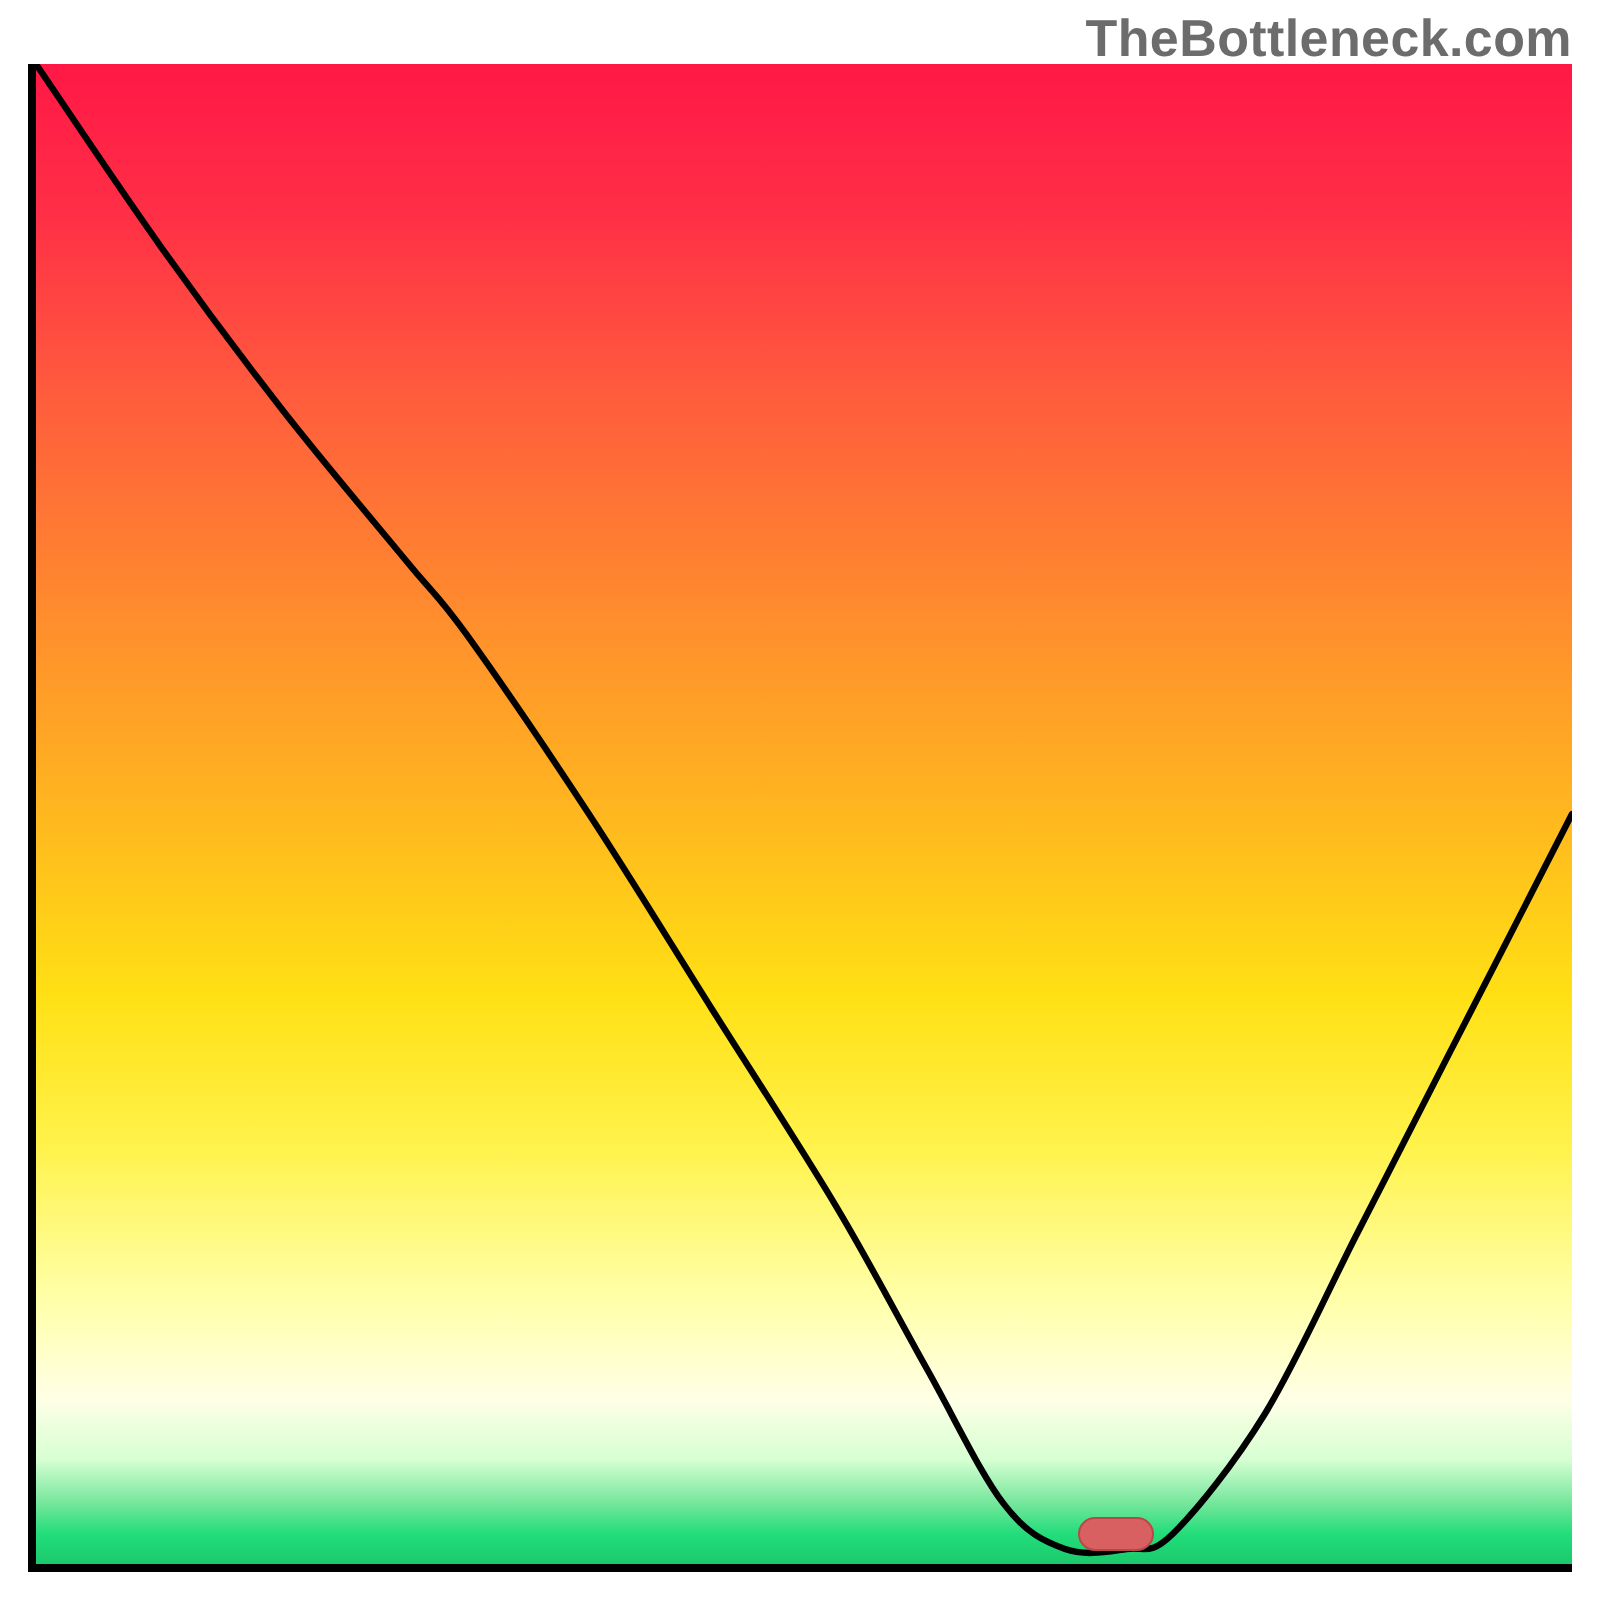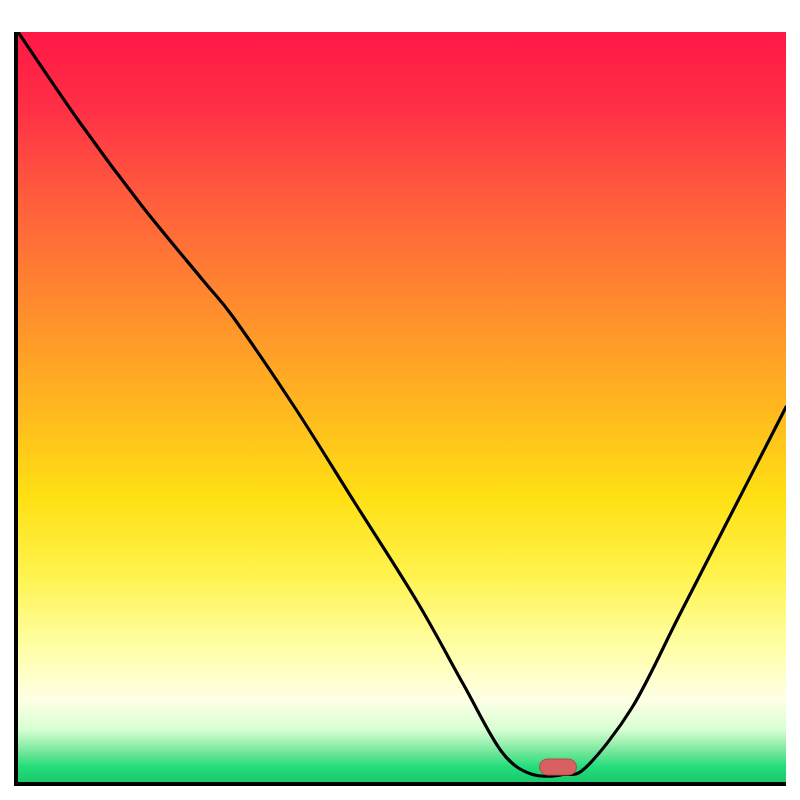--- a/index.html
+++ b/index.html
@@ -58,20 +58,21 @@
     background: #d86060;
     transform: translate(-50%, -50%);
     border: 1px solid #b84848;
   }
 </style>
 </head>
 <body>
 
 <div class="frame">
 
+  <div class="watermark">TheBottleneck.com</div>
 
   <div class="plot-area">
 
     <svg class="curve" viewBox="0 0 772 754" preserveAspectRatio="none">
       <path id="curve-path" fill="none" stroke="#000" stroke-width="3.2" stroke-linejoin="round" stroke-linecap="round" d="M 0.0 0.0 C 10.3 15.1, 41.2 61.6, 61.8 90.5 C 82.3 119.4, 102.9 147.0, 123.5 173.4 C 144.1 199.8, 169.8 230.0, 185.3 248.8 C 200.7 267.7, 200.7 265.2, 216.2 286.5 C 231.6 307.9, 257.3 345.6, 277.9 377.0 C 298.5 408.4, 319.1 442.3, 339.7 475.0 C 360.3 507.7, 383.4 542.9, 401.4 573.0 C 419.5 603.2, 433.6 630.8, 447.8 656.0 C 461.9 681.1, 474.8 708.8, 486.4 723.8 C 497.9 738.9, 506.9 742.7, 517.2 746.5 C 527.5 750.2, 539.1 747.7, 548.1 746.5 C 557.1 745.2, 559.7 750.2, 571.3 738.9 C 582.9 727.6, 602.2 703.7, 617.6 678.6 C 633.0 653.5, 648.5 618.3, 663.9 588.1 C 679.4 558.0, 692.2 532.8, 710.2 497.6 C 728.3 462.5, 761.7 397.1, 772.0 377.0"></path>
     </svg>
 
     <div id="marker" class="marker" style="left: 540.4px; top: 735.15px;"></div>
 
   </div>

